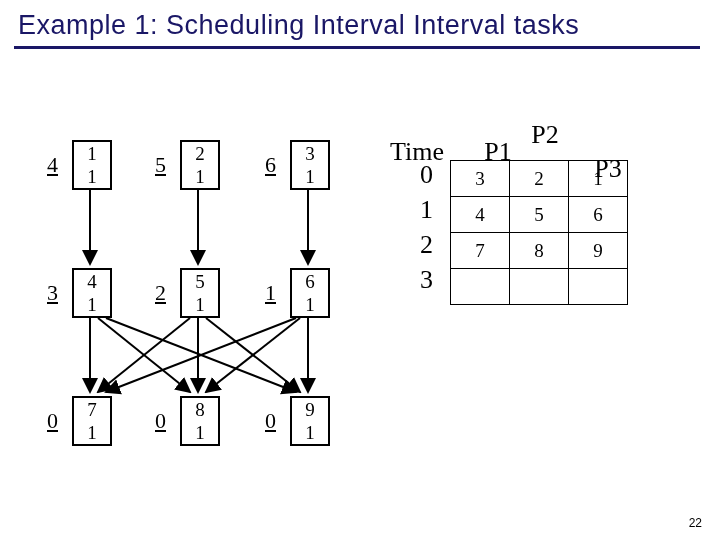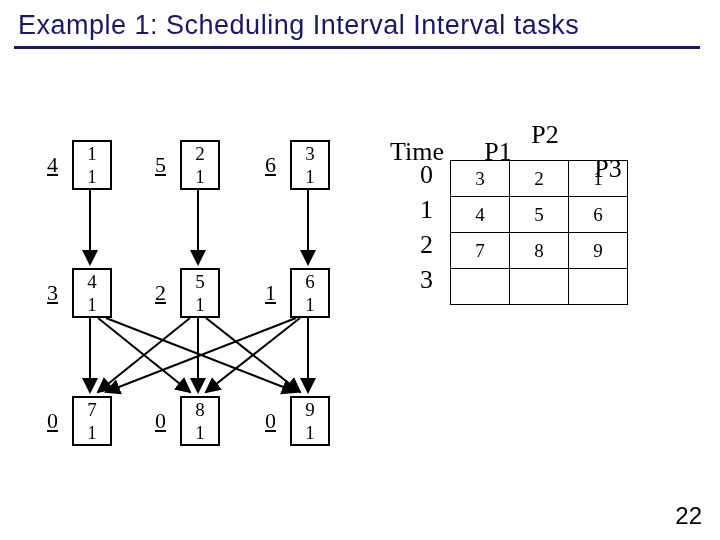--- a/index.html
+++ b/index.html
@@ -4,21 +4,21 @@
 <style>
 html,body{margin:0;padding:0;width:720px;height:540px;background:#fff;font-family:Arial,Helvetica,sans-serif;overflow:hidden}
 .title{position:absolute;left:18px;top:10px;font-size:27px;color:#1a1766;letter-spacing:.5px}
 .underline{position:absolute;left:14px;top:46px;width:686px;height:0;border-top:3px solid #1a1766}
 .g{position:absolute;font-family:"Times New Roman",serif;color:#000}
 .prio{font-size:22px;text-decoration:underline;text-align:right;width:22px}
 .node{width:36px;height:46px;border:2px solid #000;background:#fff;display:flex;flex-direction:column;justify-content:space-around;align-items:center;font-size:19px;line-height:1}
 .ttl{position:absolute;font-family:"Times New Roman",serif;font-size:26px;text-align:center}
 .tbl{position:absolute;border-collapse:collapse}
 .tbl td{border:1px solid #000;width:56px;height:33px;text-align:center;font-family:"Times New Roman",serif;font-size:19px}
-.pn{position:absolute;right:18px;bottom:10px;font-size:24px;font-family:Arial}
+.pn{position:absolute;right:18px;bottom:10px;font-size:12px;font-family:Arial}
 svg{position:absolute;left:0;top:0;pointer-events:none}
 </style>
 </head>
 <body>
 
 <div class="title">Example 1: Scheduling Interval Interval tasks</div>
 <div class="underline"></div>
 
 <div class="g prio" style="left:36px;top:152px">4</div>
 <div class="g node" style="left:72px;top:140px">

